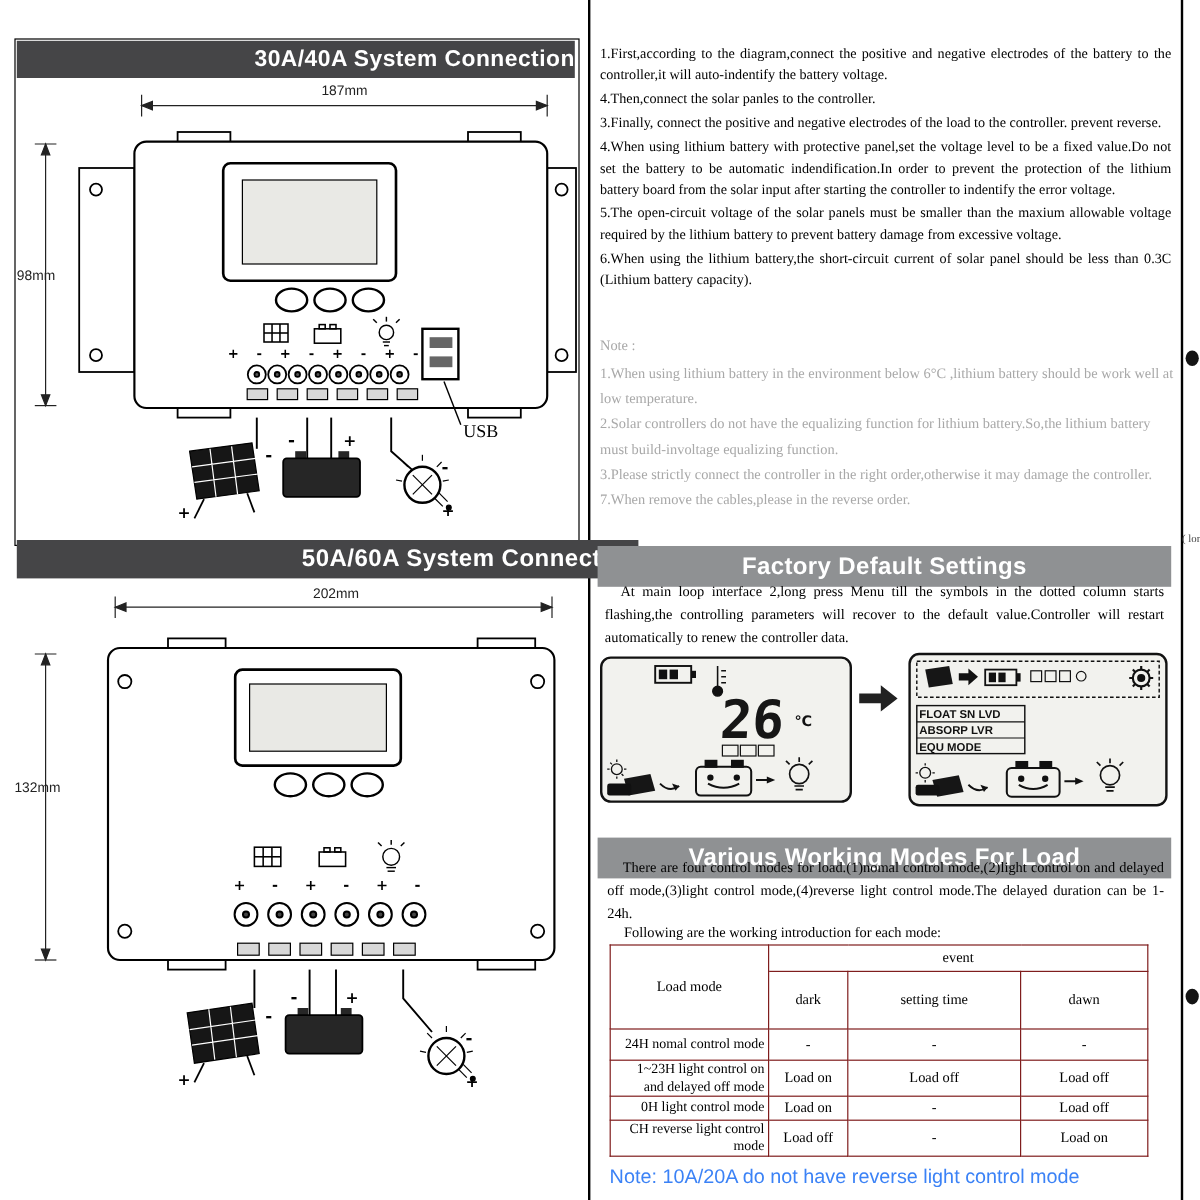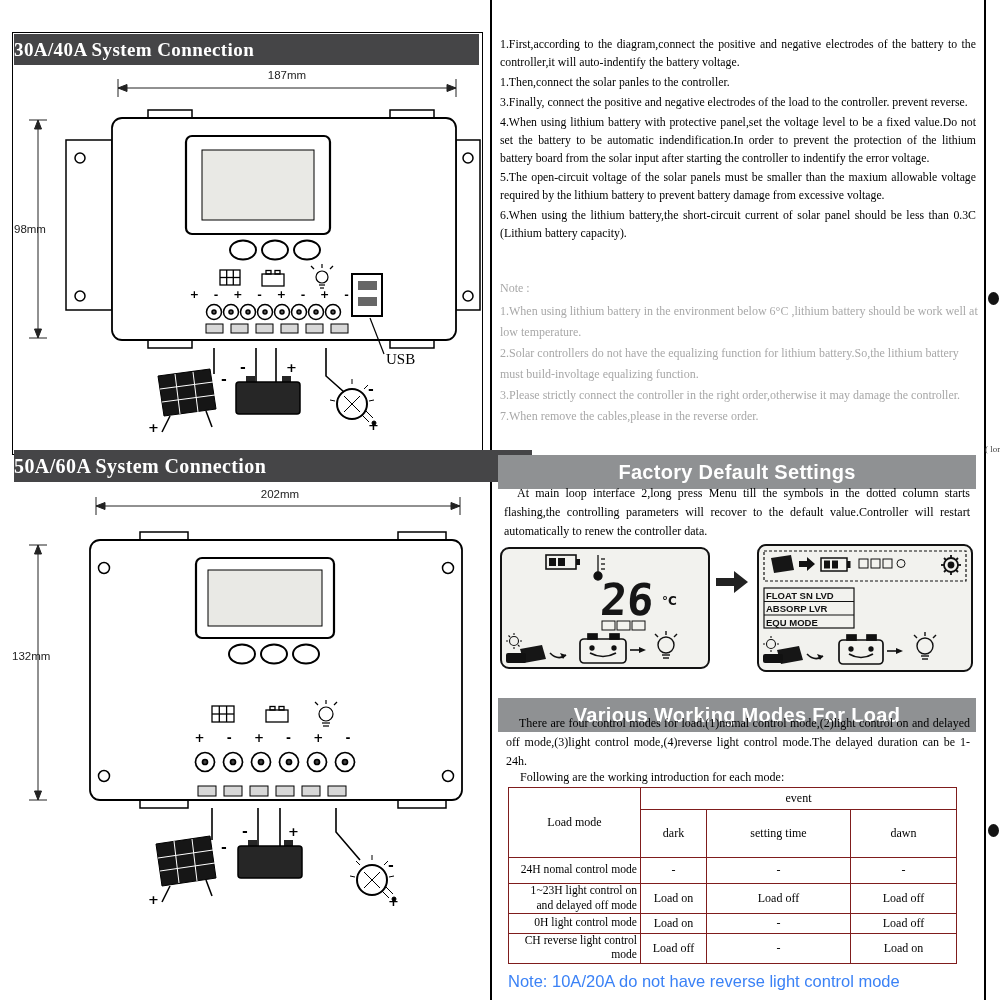--- a/index.html
+++ b/index.html
@@ -1,20 +1,20 @@
 <!DOCTYPE html>
 <html><head>
 <meta charset="utf-8">
 <style>
   html,body{margin:0;padding:0;}
   body{width:1000px;height:1000px;position:relative;background:#fff;overflow:hidden;
        font-family:"Liberation Serif", serif;color:#000;}
   .abs{position:absolute;}
-  .banner-dark{background:#454547;color:#fff;font-family:Liberation Serif, serif;
-       font-weight:bold;font-size:19px;text-align:left;line-height:31px;letter-spacing:.4px;}
+  .banner-dark{background:#454547;color:#fff;font-family:Liberation Sans, sans-serif;
+       font-weight:bold;font-size:19px;text-align:right;line-height:31px;letter-spacing:.4px;}
   .banner-gray{background:#8f9193;color:#fff;font-family:"Liberation Sans",sans-serif;
        font-weight:bold;font-size:20px;text-align:center;line-height:34px;letter-spacing:.3px;margin-top:20px;}
   .divider{background:#000;width:1.5px;height:1000px;top:0;}
   .sec-border{border:1.5px solid #000;}
   #instructions{left:500px;top:36px;width:476px;font-size:11.8px;line-height:1.52;text-align:justify;}
   #instructions p{margin:0 0 2px 0;}
   #notes{left:500px;top:278px;width:480px;color:#a8a8a8;font-size:12px;line-height:1.75;}
   #notes .nh{margin:0 0 2px 0;}
   #notes p{margin:0;}
   #factory-body,#modes-body{font-size:12px;line-height:1.6;text-align:justify;text-indent:13px;}
@@ -285,21 +285,21 @@
     <line x1="382" y1="403" x2="389" y2="410"></line>
       <line x1="386" y1="399" x2="393" y2="406"></line>
       <circle cx="394" cy="411" r="2" fill="#000"></circle>
   </g>
   <text x="388" y="382" font-size="14" font-weight="bold" font-family="DejaVu Sans, sans-serif">-</text>
   <text x="388" y="418" font-size="13" font-weight="bold" font-family="DejaVu Sans, sans-serif">+</text>
 </svg>
 
 <div id="instructions" class="abs">
   <p>1.First,according to the diagram,connect the positive and negative electrodes of the battery to the controller,it will auto-indentify the battery voltage.</p>
-  <p>1.Then,connect the solar panles to the controller.</p>
+  <p>4.Then,connect the solar panles to the controller.</p>
   <p>3.Finally, connect the positive and negative electrodes of the load to the controller. prevent reverse.</p>
   <p>4.When using lithium battery with protective panel,set the voltage level to be a fixed value.Do not set the battery to be automatic indendification.In order to prevent the protection of the lithium battery board from the solar input after starting the controller to indentify the error voltage.</p>
   <p>5.The open-circuit voltage of the solar panels must be smaller than the maxium allowable voltage required by the lithium battery to prevent battery damage from excessive voltage.</p>
   <p>6.When using the lithium battery,the short-circuit current of solar panel should be less than 0.3C (Lithium battery capacity).</p>
 </div>
 
 <div id="notes" class="abs">
   <p class="nh">Note :</p>
   <p>1.When using lithium battery in the environment below 6°C ,lithium battery should be work well at low temperature.</p>
   <p>2.Solar controllers do not have the equalizing function for lithium battery.So,the lithium battery must build-involtage equalizing function.</p>

